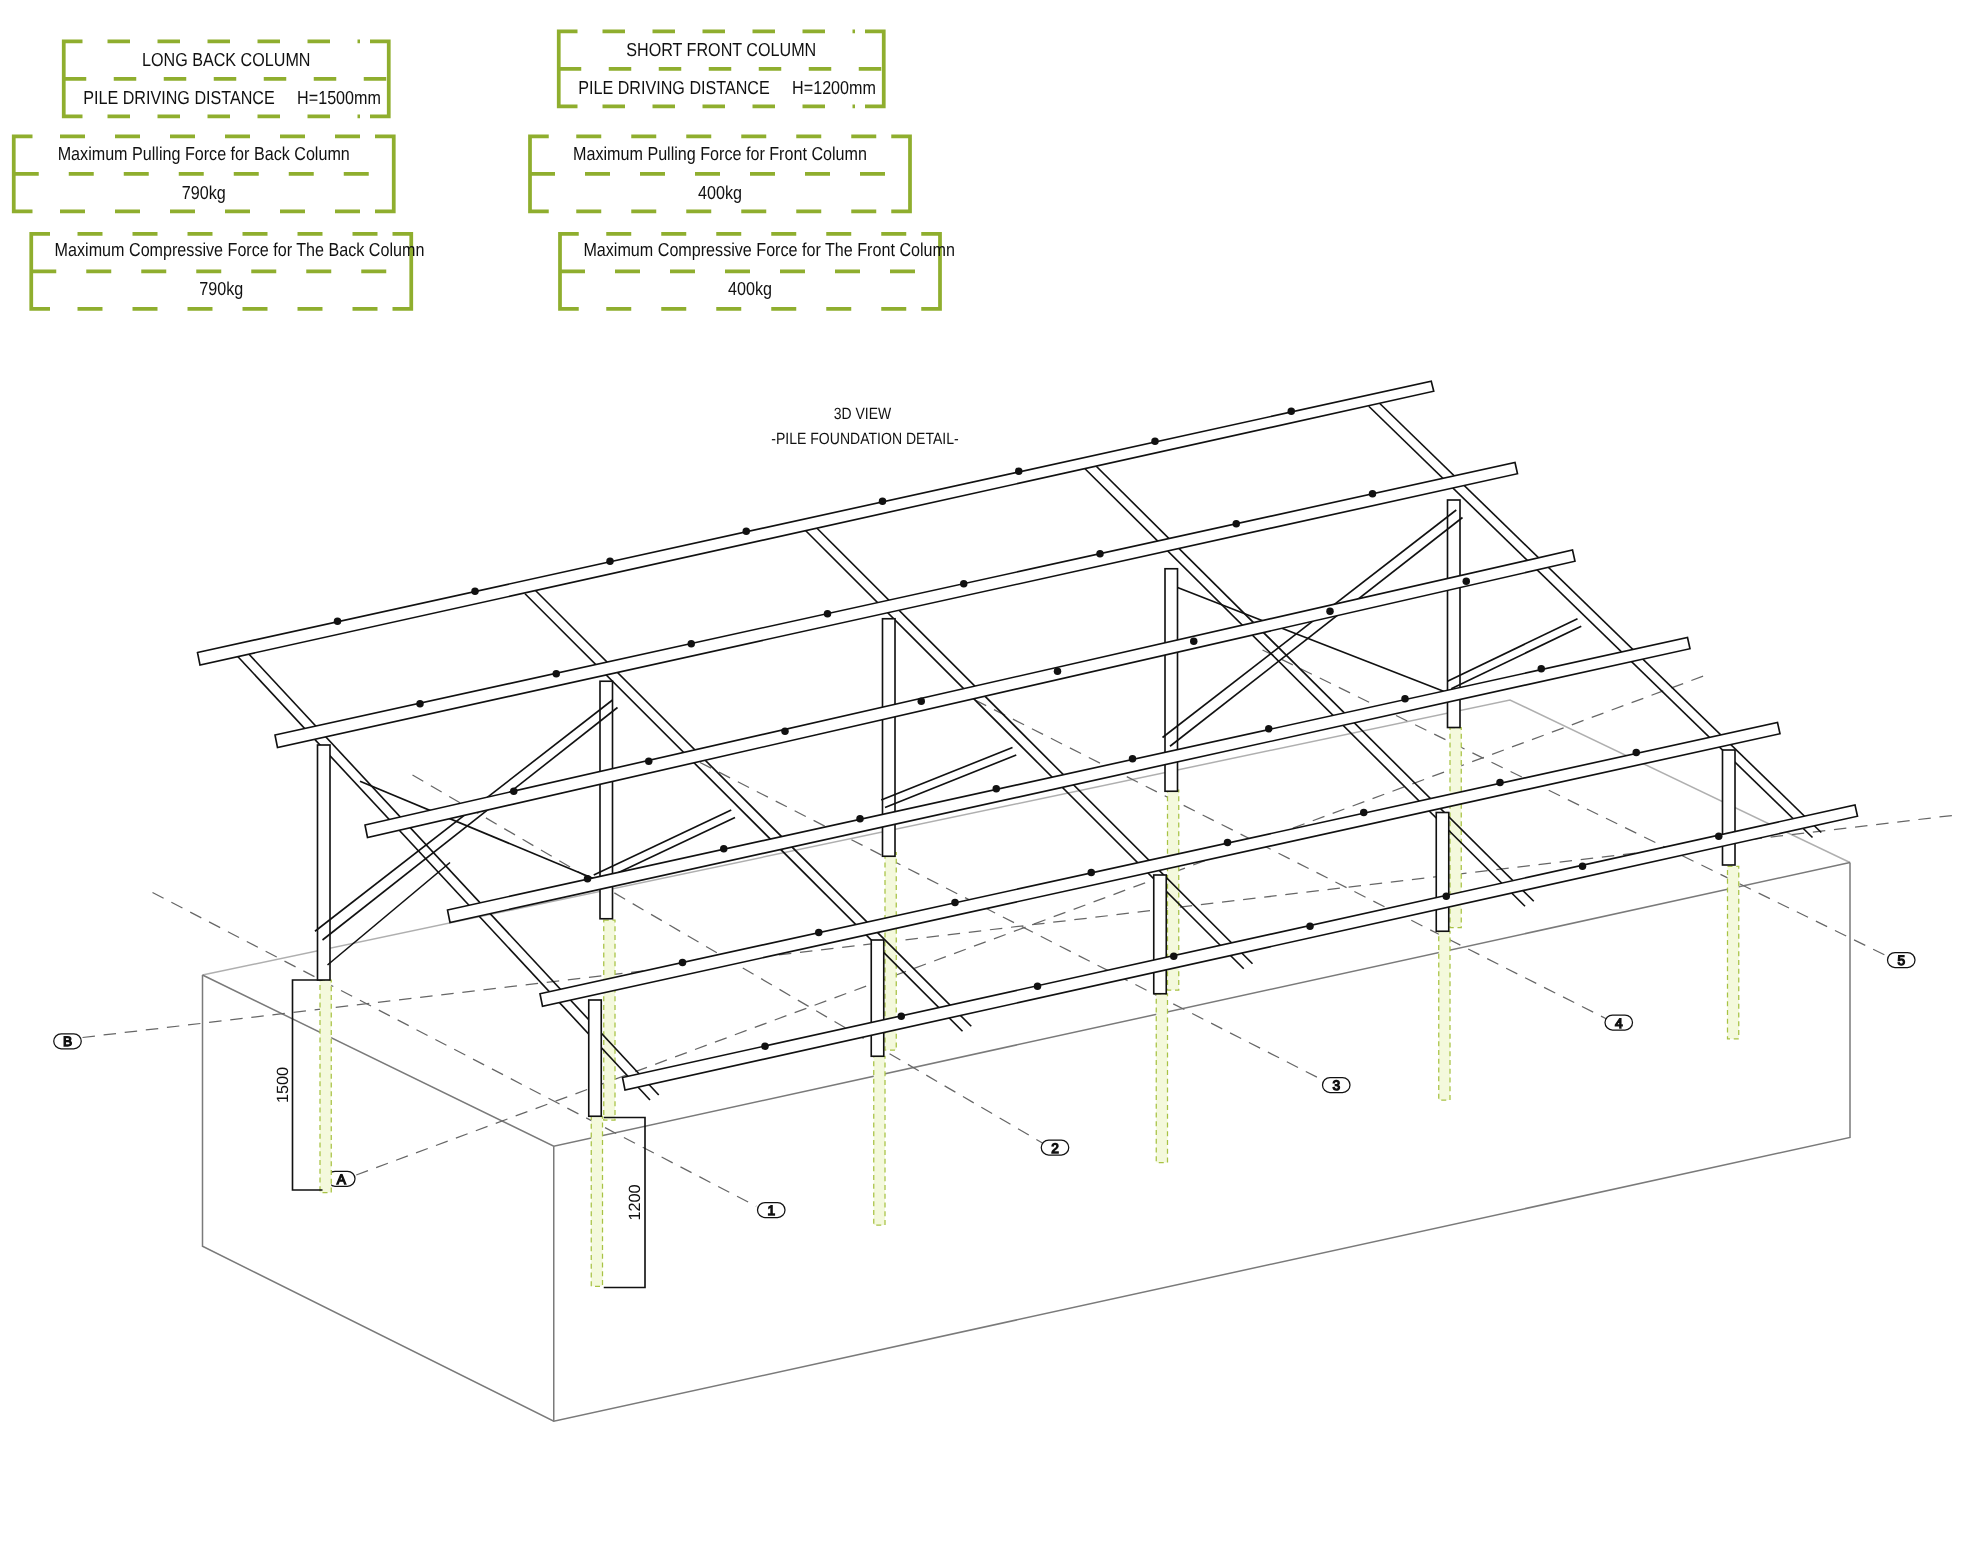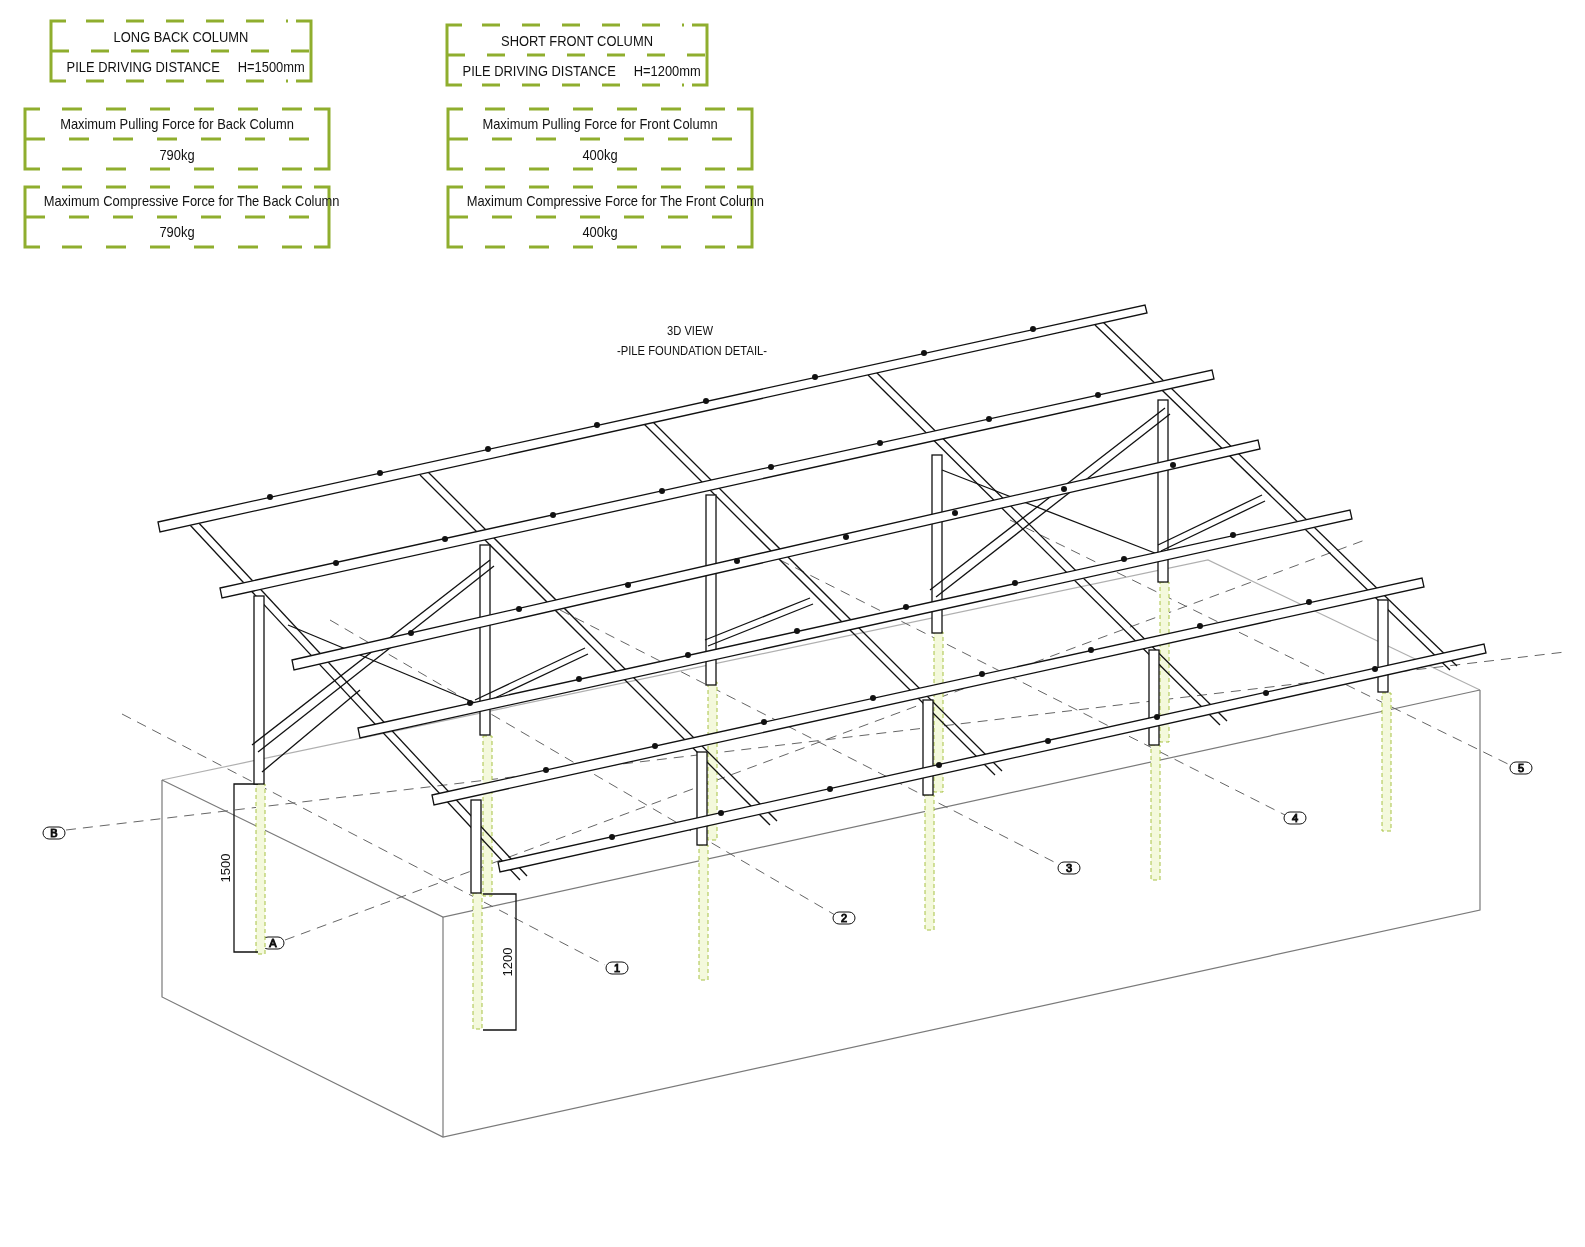--- a/index.html
+++ b/index.html
@@ -11,21 +11,21 @@
                font-family:"Liberation Sans", sans-serif; font-size:15px;
                color:#111; transform:scaleX(0.86); white-space:nowrap; }
   #drawing { position:absolute; left:0; top:0; }
   .title-text { font-family:"Liberation Sans", sans-serif; font-size:13px; fill:#111; }
   .dim-text { font-family:"Liberation Sans", sans-serif; font-size:13px; fill:#111; }
   .axis-text { font-family:"Liberation Sans", sans-serif; font-size:11px; fill:#111; }
 </style>
 </head>
 <body>
 
-<div class="spec-box" style="left:48px; top:18px; width:266px; height:66px;">
+<div class="spec-box" style="left:48px; top:30px; width:266px; height:66px;">
   <svg width="266" height="66">
     <g stroke="#8fae2e" stroke-width="3" fill="none">
       <path d="M18,3 H3 V63 H18"></path>
       <path d="M248,3 H263 V63 H248"></path>
       <path d="M3,33 H263" stroke-dasharray="18 22"></path>
       <path d="M38,3 H240" stroke-dasharray="18 22"></path>
       <path d="M38,63 H240" stroke-dasharray="18 22"></path>
     </g>
   </svg>
   <div class="spec-line" style="top:10px;">LONG BACK COLUMN</div>
@@ -39,35 +39,35 @@
       <path d="M248,3 H263 V63 H248"></path>
       <path d="M3,33 H263" stroke-dasharray="18 22"></path>
       <path d="M38,3 H240" stroke-dasharray="18 22"></path>
       <path d="M38,63 H240" stroke-dasharray="18 22"></path>
     </g>
   </svg>
   <div class="spec-line" style="top:10px;">SHORT FRONT COLUMN</div>
   <div class="spec-line" style="top:40px; white-space:pre;">PILE DRIVING DISTANCE     H=1200mm</div>
 </div>
 
-<div class="spec-box" style="left:22px; top:106px; width:310px; height:66px;">
+<div class="spec-box" style="left:8px; top:106px; width:310px; height:66px;">
   <svg width="310" height="66">
     <g stroke="#8fae2e" stroke-width="3" fill="none">
       <path d="M18,3 H3 V63 H18"></path>
       <path d="M292,3 H307 V63 H292"></path>
       <path d="M3,33 H307" stroke-dasharray="20 24"></path>
       <path d="M40,3 H285" stroke-dasharray="20 24"></path>
       <path d="M40,63 H285" stroke-dasharray="20 24"></path>
     </g>
   </svg>
   <div class="spec-line" style="top:9px;">Maximum Pulling Force for Back Column</div>
   <div class="spec-line" style="top:40px;">790kg</div>
 </div>
 
-<div class="spec-box" style="left:445px; top:106px; width:310px; height:66px;">
+<div class="spec-box" style="left:421px; top:106px; width:310px; height:66px;">
   <svg width="310" height="66">
     <g stroke="#8fae2e" stroke-width="3" fill="none">
       <path d="M18,3 H3 V63 H18"></path>
       <path d="M292,3 H307 V63 H292"></path>
       <path d="M3,33 H307" stroke-dasharray="20 24"></path>
       <path d="M40,3 H285" stroke-dasharray="20 24"></path>
       <path d="M40,63 H285" stroke-dasharray="20 24"></path>
     </g>
   </svg>
   <div class="spec-line" style="top:9px;">Maximum Pulling Force for Front Column</div>

